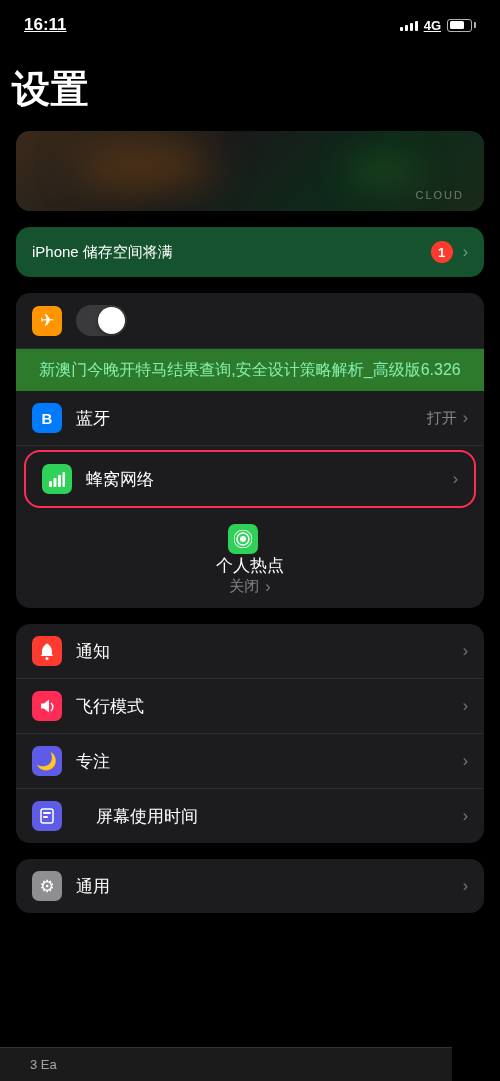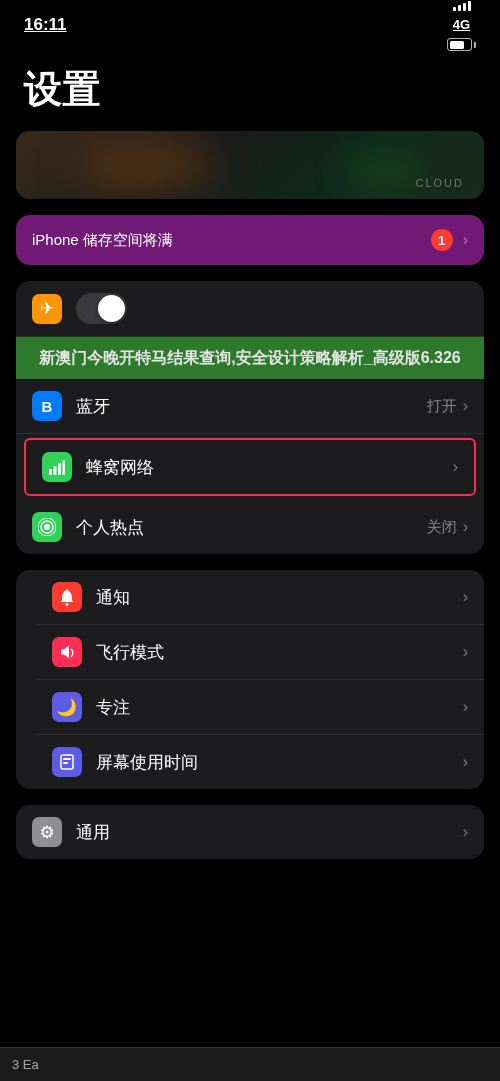--- a/index.html
+++ b/index.html
@@ -24,21 +24,20 @@
     }
     .status-time {
       font-size: 17px;
       font-weight: 600;
       color: #fff;
     }
     .status-icons {
       display: flex;
       align-items: center;
       gap: 6px;
-      flex-direction: column;
     }
     .signal-bars {
       display: flex;
       align-items: flex-end;
       gap: 2px;
       height: 12px;
     }
     .signal-bar {
       background: #fff;
       border-radius: 1px;
@@ -76,37 +75,37 @@
     }
     .battery-tip {
       width: 2px;
       height: 6px;
       background: rgba(255,255,255,0.7);
       border-radius: 0 1px 1px 0;
     }
 
     
     .header {
-      padding: 20px 24px 16px;
+      padding: 20px 12px 16px;
     }
     .header-title {
       font-size: 38px;
       font-weight: 700;
       color: #fff;
       letter-spacing: 0.5px;
     }
 
     
     .profile-section {
       margin: 0 16px 16px;
       background: #1c1c1e;
       border-radius: 14px;
       overflow: hidden;
       position: relative;
-      height: 68px;
+      height: 80px;
     }
     .profile-bg {
       position: absolute;
       inset: 0;
       background: linear-gradient(135deg, #3a2a1a 0%, #1a1a1a 40%, #0d2a1a 70%, #1a2a1a 100%);
     }
     .profile-blur-spot {
       position: absolute;
       width: 140px;
       height: 50px;
@@ -131,21 +130,21 @@
       bottom: 10px;
       right: 20px;
       font-size: 11px;
       color: rgba(200,200,200,0.5);
       letter-spacing: 2px;
     }
 
     
     .notification-banner {
       margin: 0 16px 16px;
-      background: #701a75;
+      background: #14532d;
       border-radius: 14px;
       padding: 14px 16px;
       display: flex;
       align-items: center;
       justify-content: space-between;
     }
     .notif-text {
       font-size: 15px;
       color: #fff;
     }
@@ -223,45 +222,44 @@
       width: 27px;
       height: 27px;
       background: #fff;
       border-radius: 50%;
       top: 2px;
       right: 2px;
       box-shadow: 0 1px 4px rgba(0,0,0,0.4);
     }
     .spam-banner-text {
       font-size: 16px;
-      font-weight: 700;
-      color: #e5e5e5;
+      font-weight: 400;
+      color: #86efac;
       line-height: 1.4;
     }
 
     
     .main-settings-group {
       margin: 0 16px 16px;
       background: #1c1c1e;
       border-radius: 14px;
       overflow: hidden;
-      padding-left: 20px;
     }
 
     
     .tab-bar {
       position: fixed;
       bottom: 0;
-      width: 500px;
+      width: 452px;
       background: rgba(28,28,30,0.95);
       border-top: 1px solid rgba(255,255,255,0.1);
       height: 34px;
       display: flex;
       align-items: center;
-      padding: 0 12px;
+      padding: 0 30px;
       gap: 8px;
     }
     .tab-ea {
       font-size: 13px;
       color: rgba(255,255,255,0.6);
     }
   </style>
 </head>
 <body>
 
@@ -321,36 +319,36 @@
 
     <div class="settings-row">
       <div class="row-icon" style="background:#007aff; font-weight:700; font-size:15px;">B</div>
       <span class="row-label">蓝牙</span>
       <div class="row-right">
         <span>打开</span>
         <span class="chevron">›</span>
       </div>
     </div>
 
-    <div style="margin: 4px 8px; border: 2.5px solid #ff2d55; border-radius: 6px; background: #1c1c1e; display:flex; align-items:center; padding: 12px 16px;">
+    <div style="margin: 4px 8px; border: 2.5px solid #ff2d55; border-radius: 16px; background: #1c1c1e; display:flex; align-items:center; padding: 12px 16px;">
       <div class="row-icon" style="background:#30d158; margin-right:14px; border-radius:7px; width:30px; height:30px; display:flex; align-items:center; justify-content:center; font-size:15px;">
         <svg width="16" height="16" viewBox="0 0 16 16" fill="white">
           <rect x="0" y="10" width="3" height="6" rx="1"></rect>
           <rect x="4.5" y="7" width="3" height="9" rx="1"></rect>
           <rect x="9" y="4" width="3" height="12" rx="1"></rect>
           <rect x="13.5" y="1" width="2.5" height="15" rx="1"></rect>
         </svg>
       </div>
       <span class="row-label">蜂窝网络</span>
       <div class="row-right">
         <span class="chevron">›</span>
       </div>
     </div>
 
-    <div class="settings-row" style="border-bottom:none;">
+    <div class="settings-row" style="border-bottom:none;flex-direction:column;">
       <div class="row-icon" style="background:#30d158;">
         <svg width="18" height="18" viewBox="0 0 18 18" fill="white">
           <circle cx="9" cy="9" r="3" fill="white"></circle>
           <circle cx="9" cy="9" r="6" fill="none" stroke="white" stroke-width="1.5"></circle>
           <circle cx="9" cy="9" r="9" fill="none" stroke="white" stroke-width="1"></circle>
         </svg>
       </div>
       <span class="row-label">个人热点</span>
       <div class="row-right">
         <span>关闭</span>
@@ -390,21 +388,21 @@
   </div>
 
   <div class="settings-row">
     <div class="row-icon" style="background:#5e5ce6;">🌙</div>
     <span class="row-label">专注</span>
     <div class="row-right">
       <span class="chevron">›</span>
     </div>
   </div>
 
-  <div class="settings-row" style="border-bottom:none;">
+  <div class="settings-row" style="border-bottom:none;gap:20px;">
     <div class="row-icon" style="background:#5e5ce6;">
       <svg width="18" height="18" viewBox="0 0 18 18" fill="white">
         <rect x="3" y="2" width="12" height="14" rx="2" fill="none" stroke="white" stroke-width="1.5"></rect>
         <rect x="5" y="5" width="8" height="2" rx="1" fill="white"></rect>
         <rect x="5" y="9" width="5" height="2" rx="1" fill="white"></rect>
       </svg>
     </div>
     <span class="row-label">屏幕使用时间</span>
     <div class="row-right">
       <span class="chevron">›</span>

